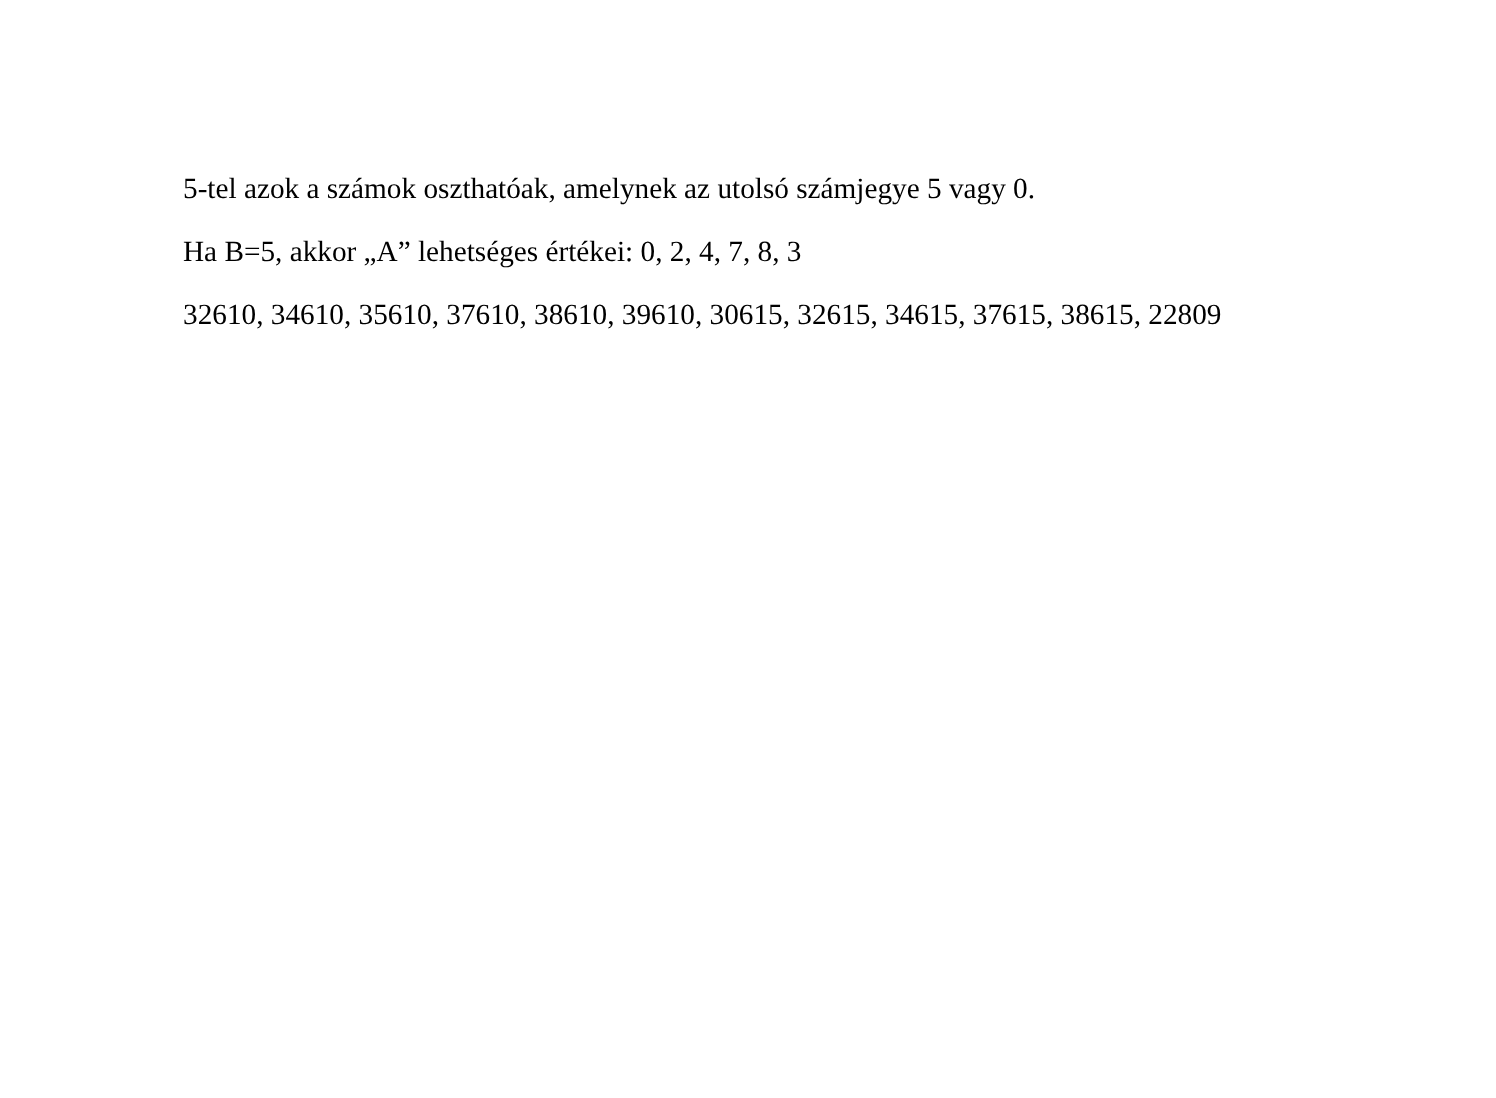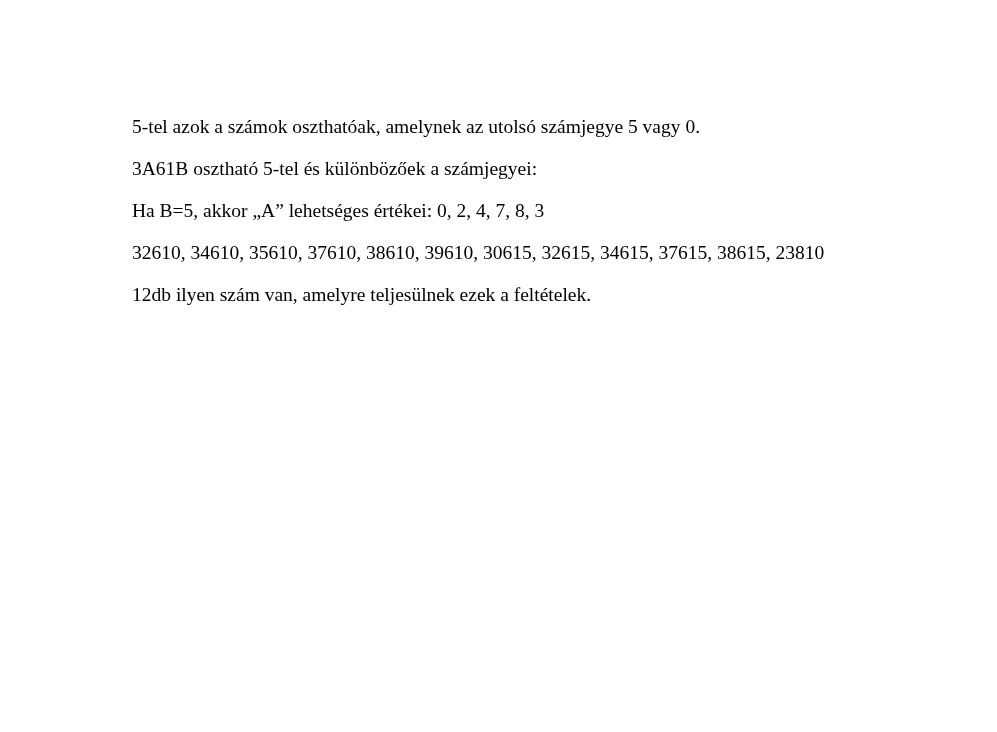--- a/index.html
+++ b/index.html
@@ -9,36 +9,34 @@
   }
   body {
     width: 997px;
     height: 732px;
     position: relative;
     overflow: hidden;
     font-family: "Liberation Serif", "DejaVu Serif", serif;
   }
   .doc-page {
     position: absolute;
-    left: 132px;
+    left: 122px;
     top: 112px;
     width: 772px;
     color: #000000;
   }
   .doc-page p {
     margin: 0 0 12px 0;
     font-size: 19.5px;
     line-height: 30px;
     color: #000000;
     text-align: left;
     white-space: normal;
   }
 </style>
 </head>
 <body>
 
 <div class="doc-page">
   <p>5-tel azok a számok oszthatóak, amelynek az utolsó számjegye 5 vagy 0.</p>
-  <p>3A61B osztható 5-tel és különbözőek a számjegyei:</p>
   <p>Ha B=5, akkor „A” lehetséges értékei: 0, 2, 4, 7, 8, 3</p>
-  <p>32610, 34610, 35610, 37610, 38610, 39610, 30615, 32615, 34615, 37615, 38615, 23810</p>
-  <p>12db ilyen szám van, amelyre teljesülnek ezek a feltételek.</p>
+  <p>32610, 34610, 35610, 37610, 38610, 39610, 30615, 32615, 34615, 37615, 38615, 22809</p>
 </div>
 
 </body></html>

